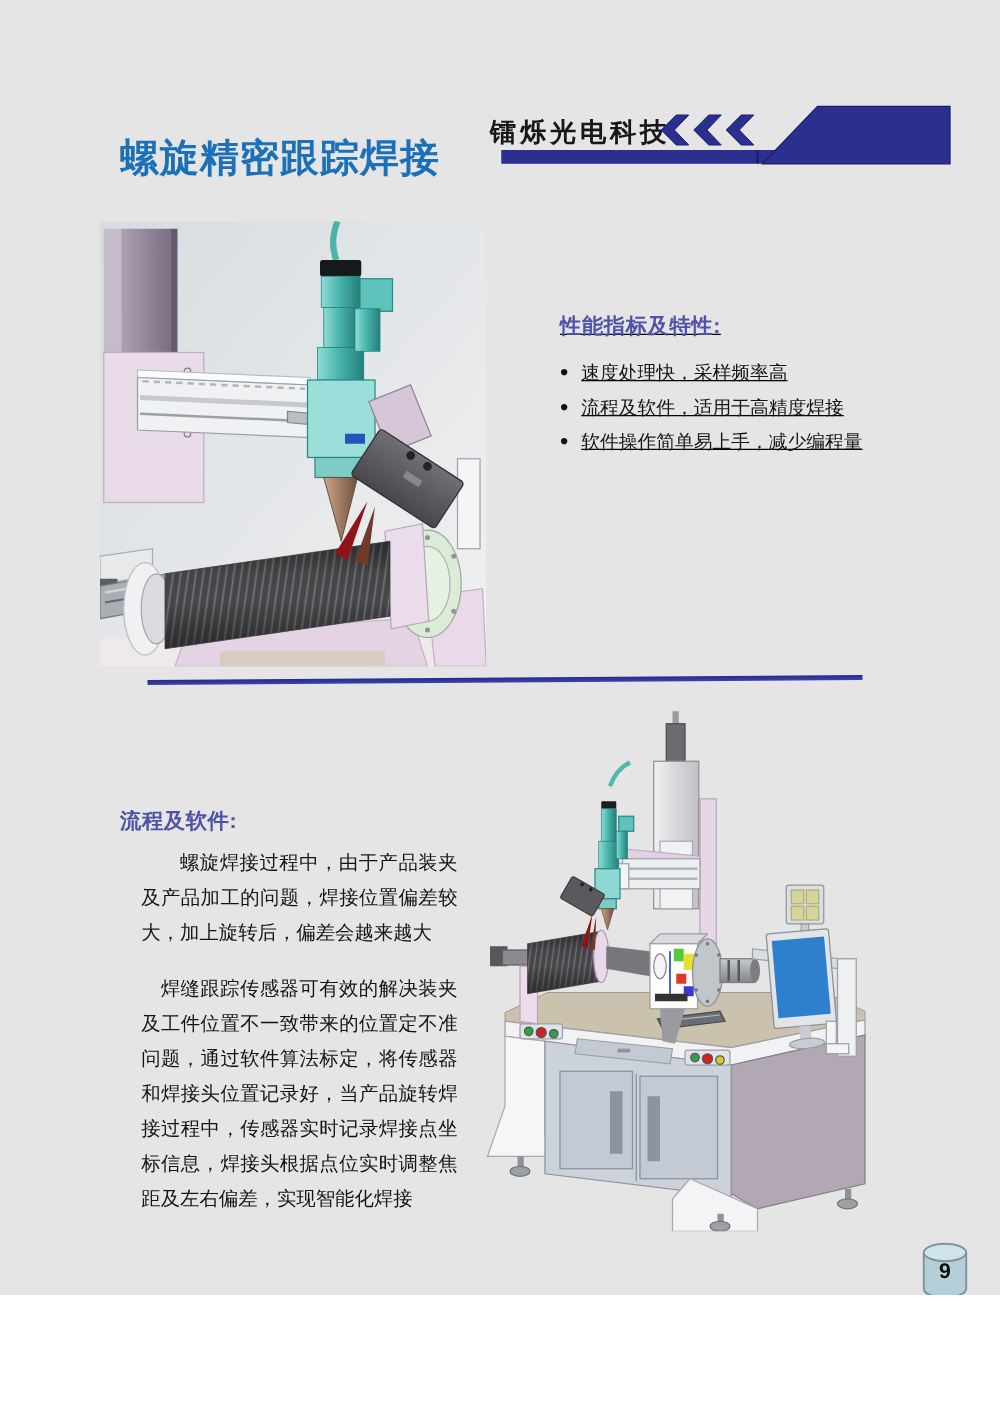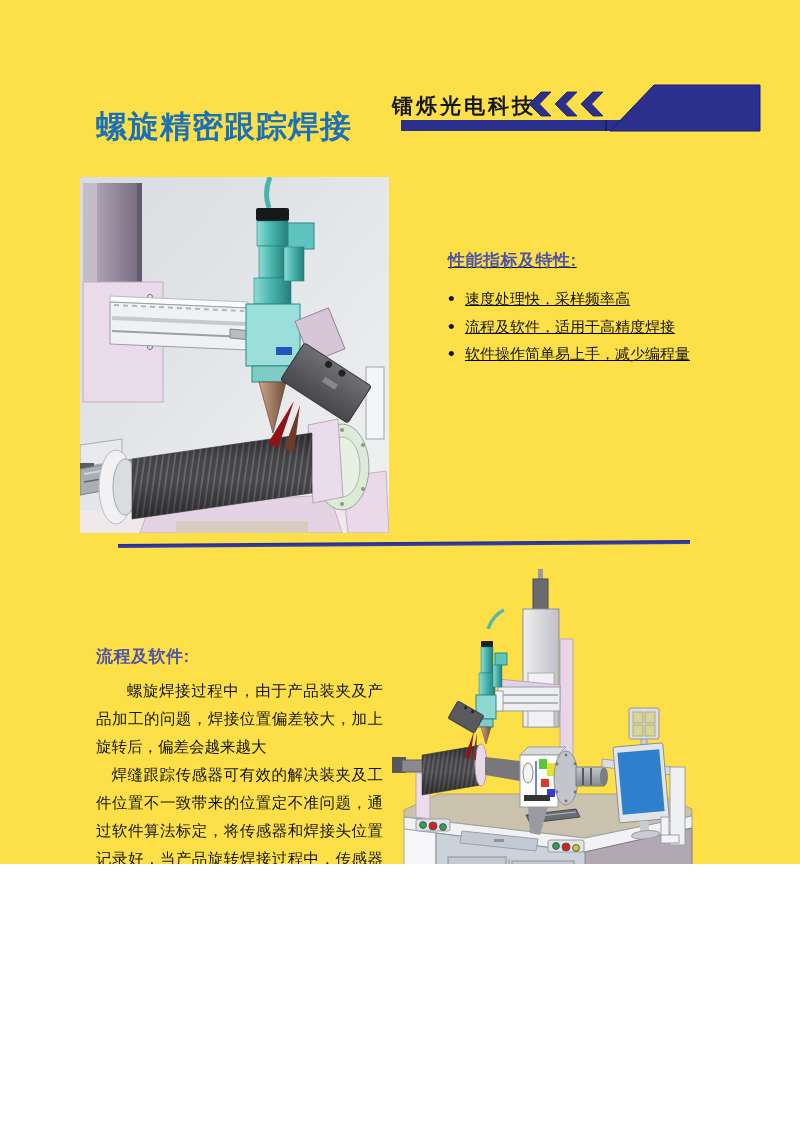--- a/index.html
+++ b/index.html
@@ -1,16 +1,16 @@
 <!DOCTYPE html>
 <html><head>
 <meta charset="utf-8">
 <style>
   html,body{margin:0;padding:0;background:#ffffff;}
-  .page{position:relative;width:800px;height:864px;background:#fde047;overflow:hidden;
+  .page{position:relative;width:800px;height:1036px;background:#e5e5e5;overflow:hidden;
         font-family:"Liberation Sans", sans-serif;}
   
   .brand{position:absolute;left:392px;top:92px;font-family:"DejaVu Serif", serif;
          font-size:21px;font-weight:600;letter-spacing:3px;color:#17171a;white-space:nowrap;}
   .header-graphic{position:absolute;left:398px;top:82px;}
   
   .page-title{position:absolute;left:96px;top:106px;margin:0;font-size:31px;font-weight:bold;
               letter-spacing:1px;color:#1c70b8;white-space:nowrap;}
   
   .fig-top{position:absolute;left:80px;top:177px;width:309px;height:356px;}
@@ -20,21 +20,21 @@
   .sec-heading{margin:0;font-size:17px;font-weight:bold;color:#4e52a8;letter-spacing:0.5px;}
   .features ul{margin:13px 0 0 0;padding:0;list-style:none;}
   .features li{position:relative;padding-left:17px;font-size:15px;line-height:27.5px;
                color:#141414;white-space:nowrap;}
   .features li::before{content:"•";position:absolute;left:0;top:0;font-size:19px;color:#111;}
   
   .divider{position:absolute;left:118px;top:542px;width:572px;height:4px;
            background:linear-gradient(#242b88,#3b44aa);transform:rotate(-0.4deg);}
   
   .process{position:absolute;left:96px;top:645px;width:287px;}
-  .process p{margin:0;font-size:15.5px;line-height:28px;color:#141414;text-align:justify;}
+  .process p{margin:17px;font-size:15.5px;line-height:28px;color:#141414;text-align:justify;}
   .process p.first{margin-top:9px;}
   .ind2{text-indent:2em;}
   .ind1{text-indent:1em;}
   
   .page-marker{position:absolute;left:736px;top:993px;width:40px;height:48px;}
   .page-marker .num{position:absolute;left:0;top:14px;width:40px;text-align:center;
                     font-size:17px;font-weight:bold;color:#0a0a0a;}
 </style>
 </head>
 <body>

